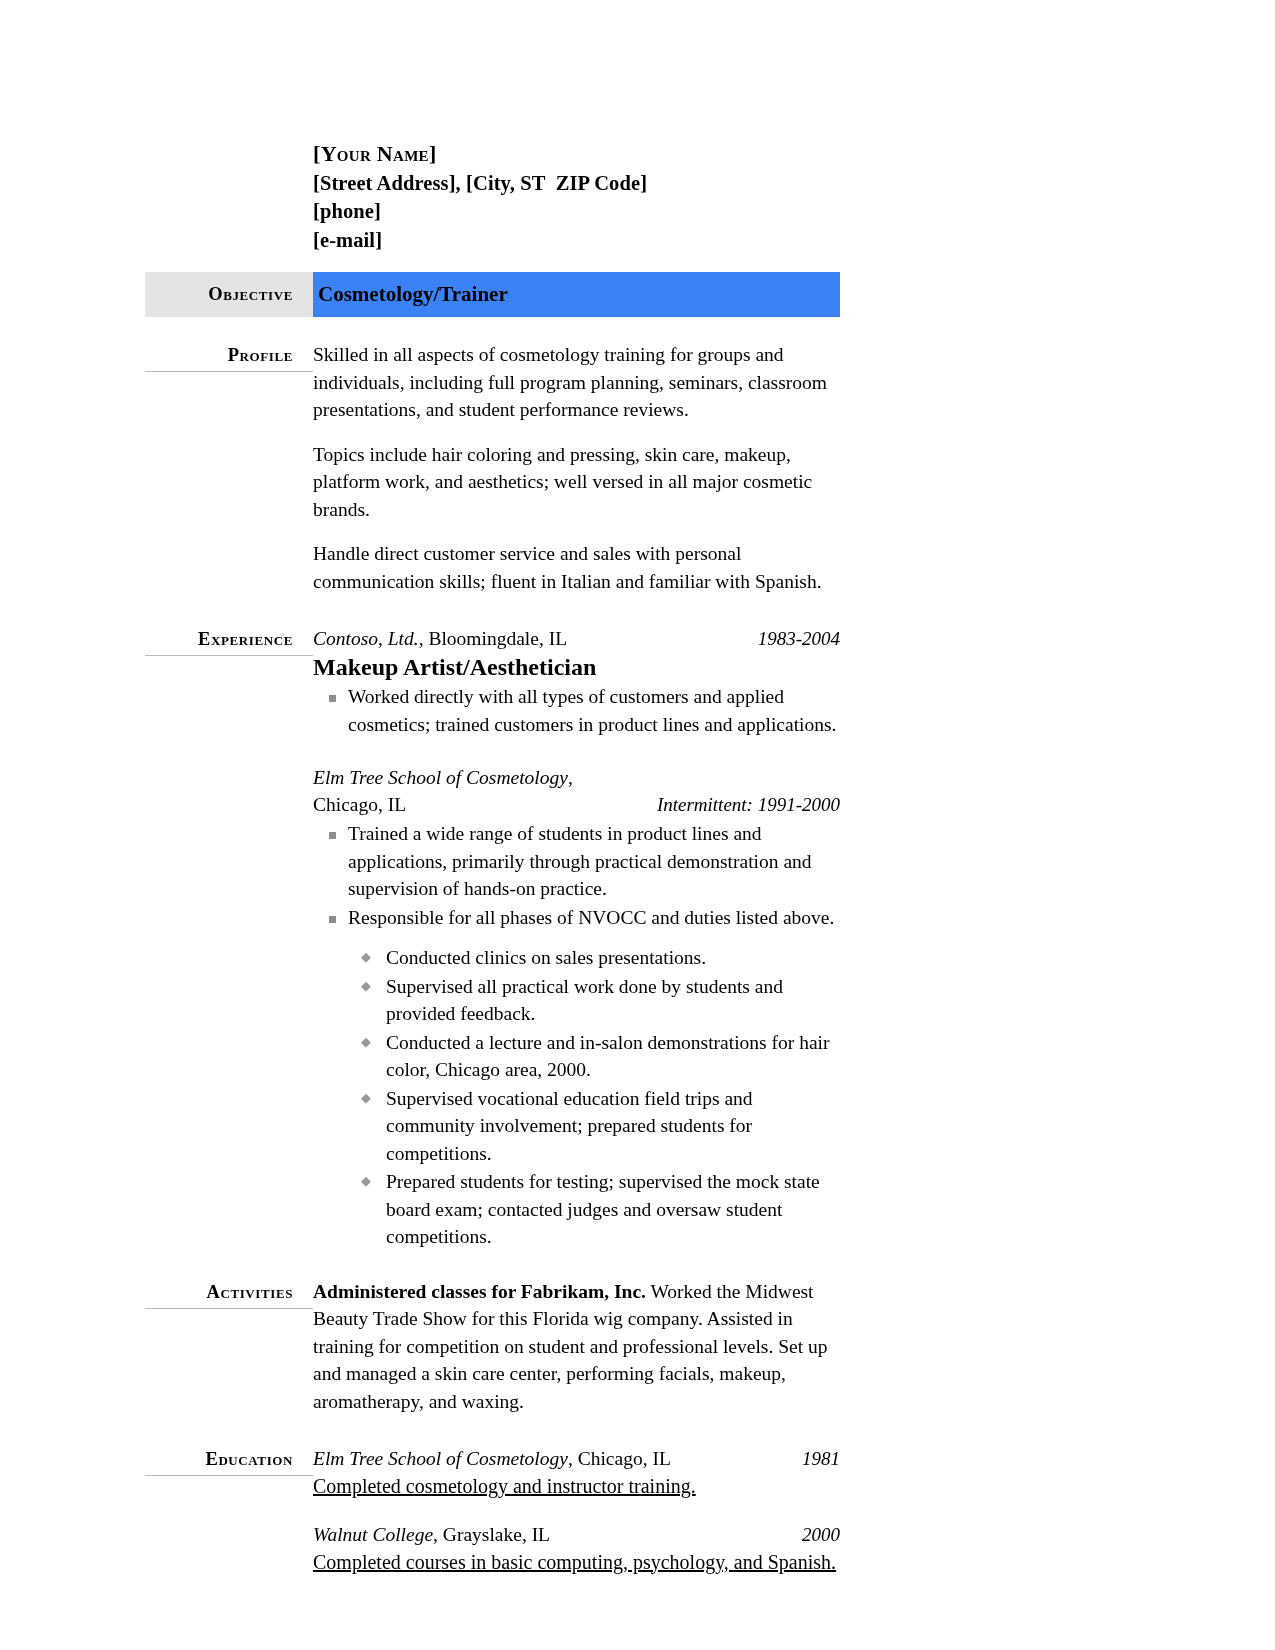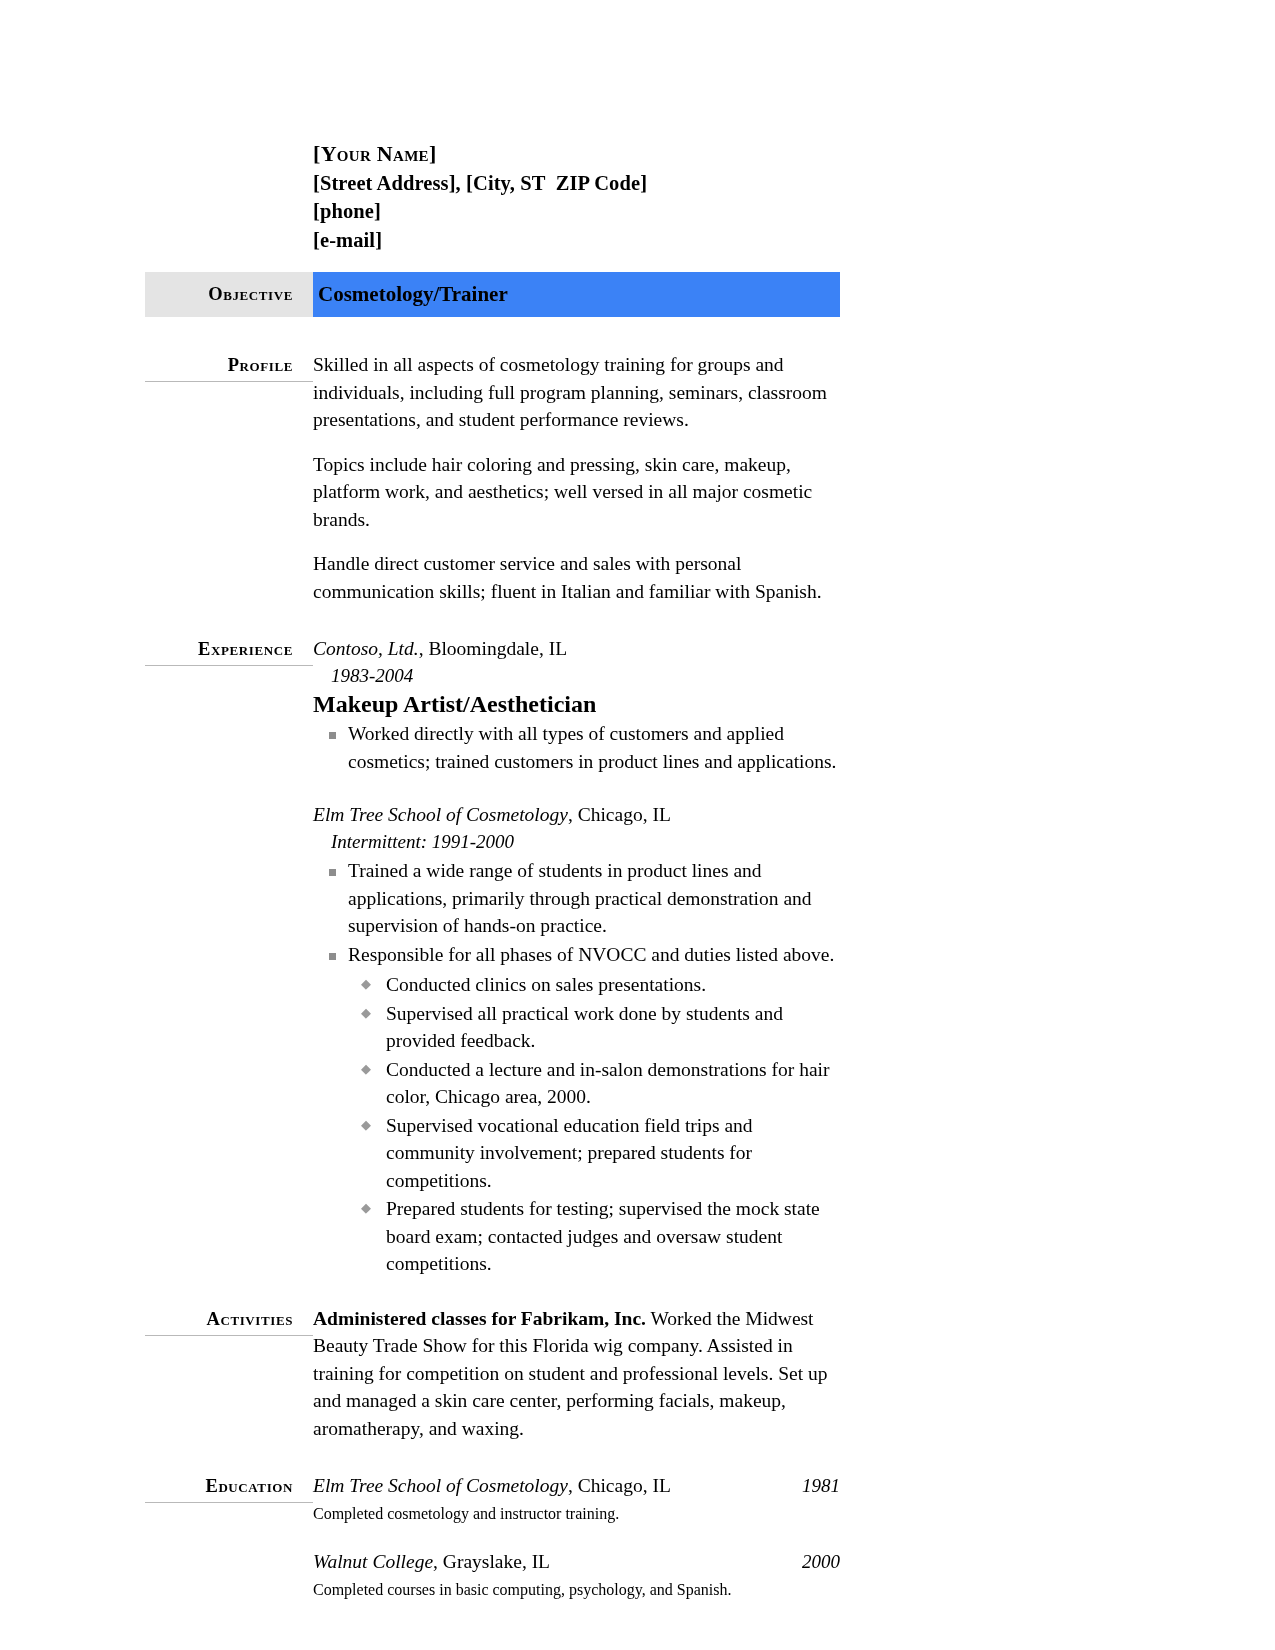--- a/index.html
+++ b/index.html
@@ -67,21 +67,21 @@
   .content-cell {
     flex: 1;
     font-size: 19.5px;
     line-height: 27.5px;
   }
 
   
   .objective-row {
     display: flex;
     align-items: stretch;
-    margin-bottom: 34px;
+    margin-bottom: 24px;
   }
   .objective-label {
     width: 168px;
     min-width: 168px;
     box-sizing: border-box;
     background: #e4e4e4;
     text-align: right;
     padding: 9px 20px 10px 0;
     font-variant: small-caps;
     font-weight: bold;
@@ -110,24 +110,23 @@
 
   
   .experience-row { margin-bottom: 26px; }
   .experience-row .label-cell { padding-top: 1px; }
 
   .job { margin-bottom: 26px; }
   .job:last-child { margin-bottom: 0; }
   .job-head {
     display: flex;
     justify-content: space-between;
-    align-items: flex-start;
+    align-items: flex-end;
     font-size: 19.5px;
     line-height: 27px;
-    flex-direction: column;
   }
   .org { font-style: italic; }
   .org-rest { font-style: normal; }
   .job-date {
     font-style: italic;
     font-size: 19px;
     white-space: nowrap;
     padding-left: 18px;
   }
   .job-title {
@@ -152,21 +151,21 @@
   ul.lvl1 > li::before {
     content: "";
     position: absolute;
     left: 16px;
     top: 12px;
     width: 7px;
     height: 7px;
     background: #8d8d8d;
   }
   ul.lvl2 {
-    margin-top: 3px;
+    margin-top: 13px;
     margin-left: 0;
   }
   ul.lvl2 > li {
     position: relative;
     padding-left: 38px;
     font-size: 19.5px;
     line-height: 27.5px;
     margin-bottom: 1px;
   }
   ul.lvl2 > li::before {
@@ -199,22 +198,23 @@
     font-size: 19.5px;
     line-height: 27.5px;
   }
   .edu-date {
     font-style: italic;
     font-size: 19px;
     white-space: nowrap;
     padding-left: 18px;
   }
   .edu-desc {
-    font-size: 16px;
-    line-height: 27.5px;
+    font-size: 20px;
+    line-height: 27.5px;
+    text-decoration: underline;
   }
 </style>
 </head>
 <body>
 
 <div class="page">
 
   <div class="header">
     <div class="header-line name-line">[Your Name]</div>
     <div class="header-line">[Street Address], [City, ST  ZIP Code]</div>

